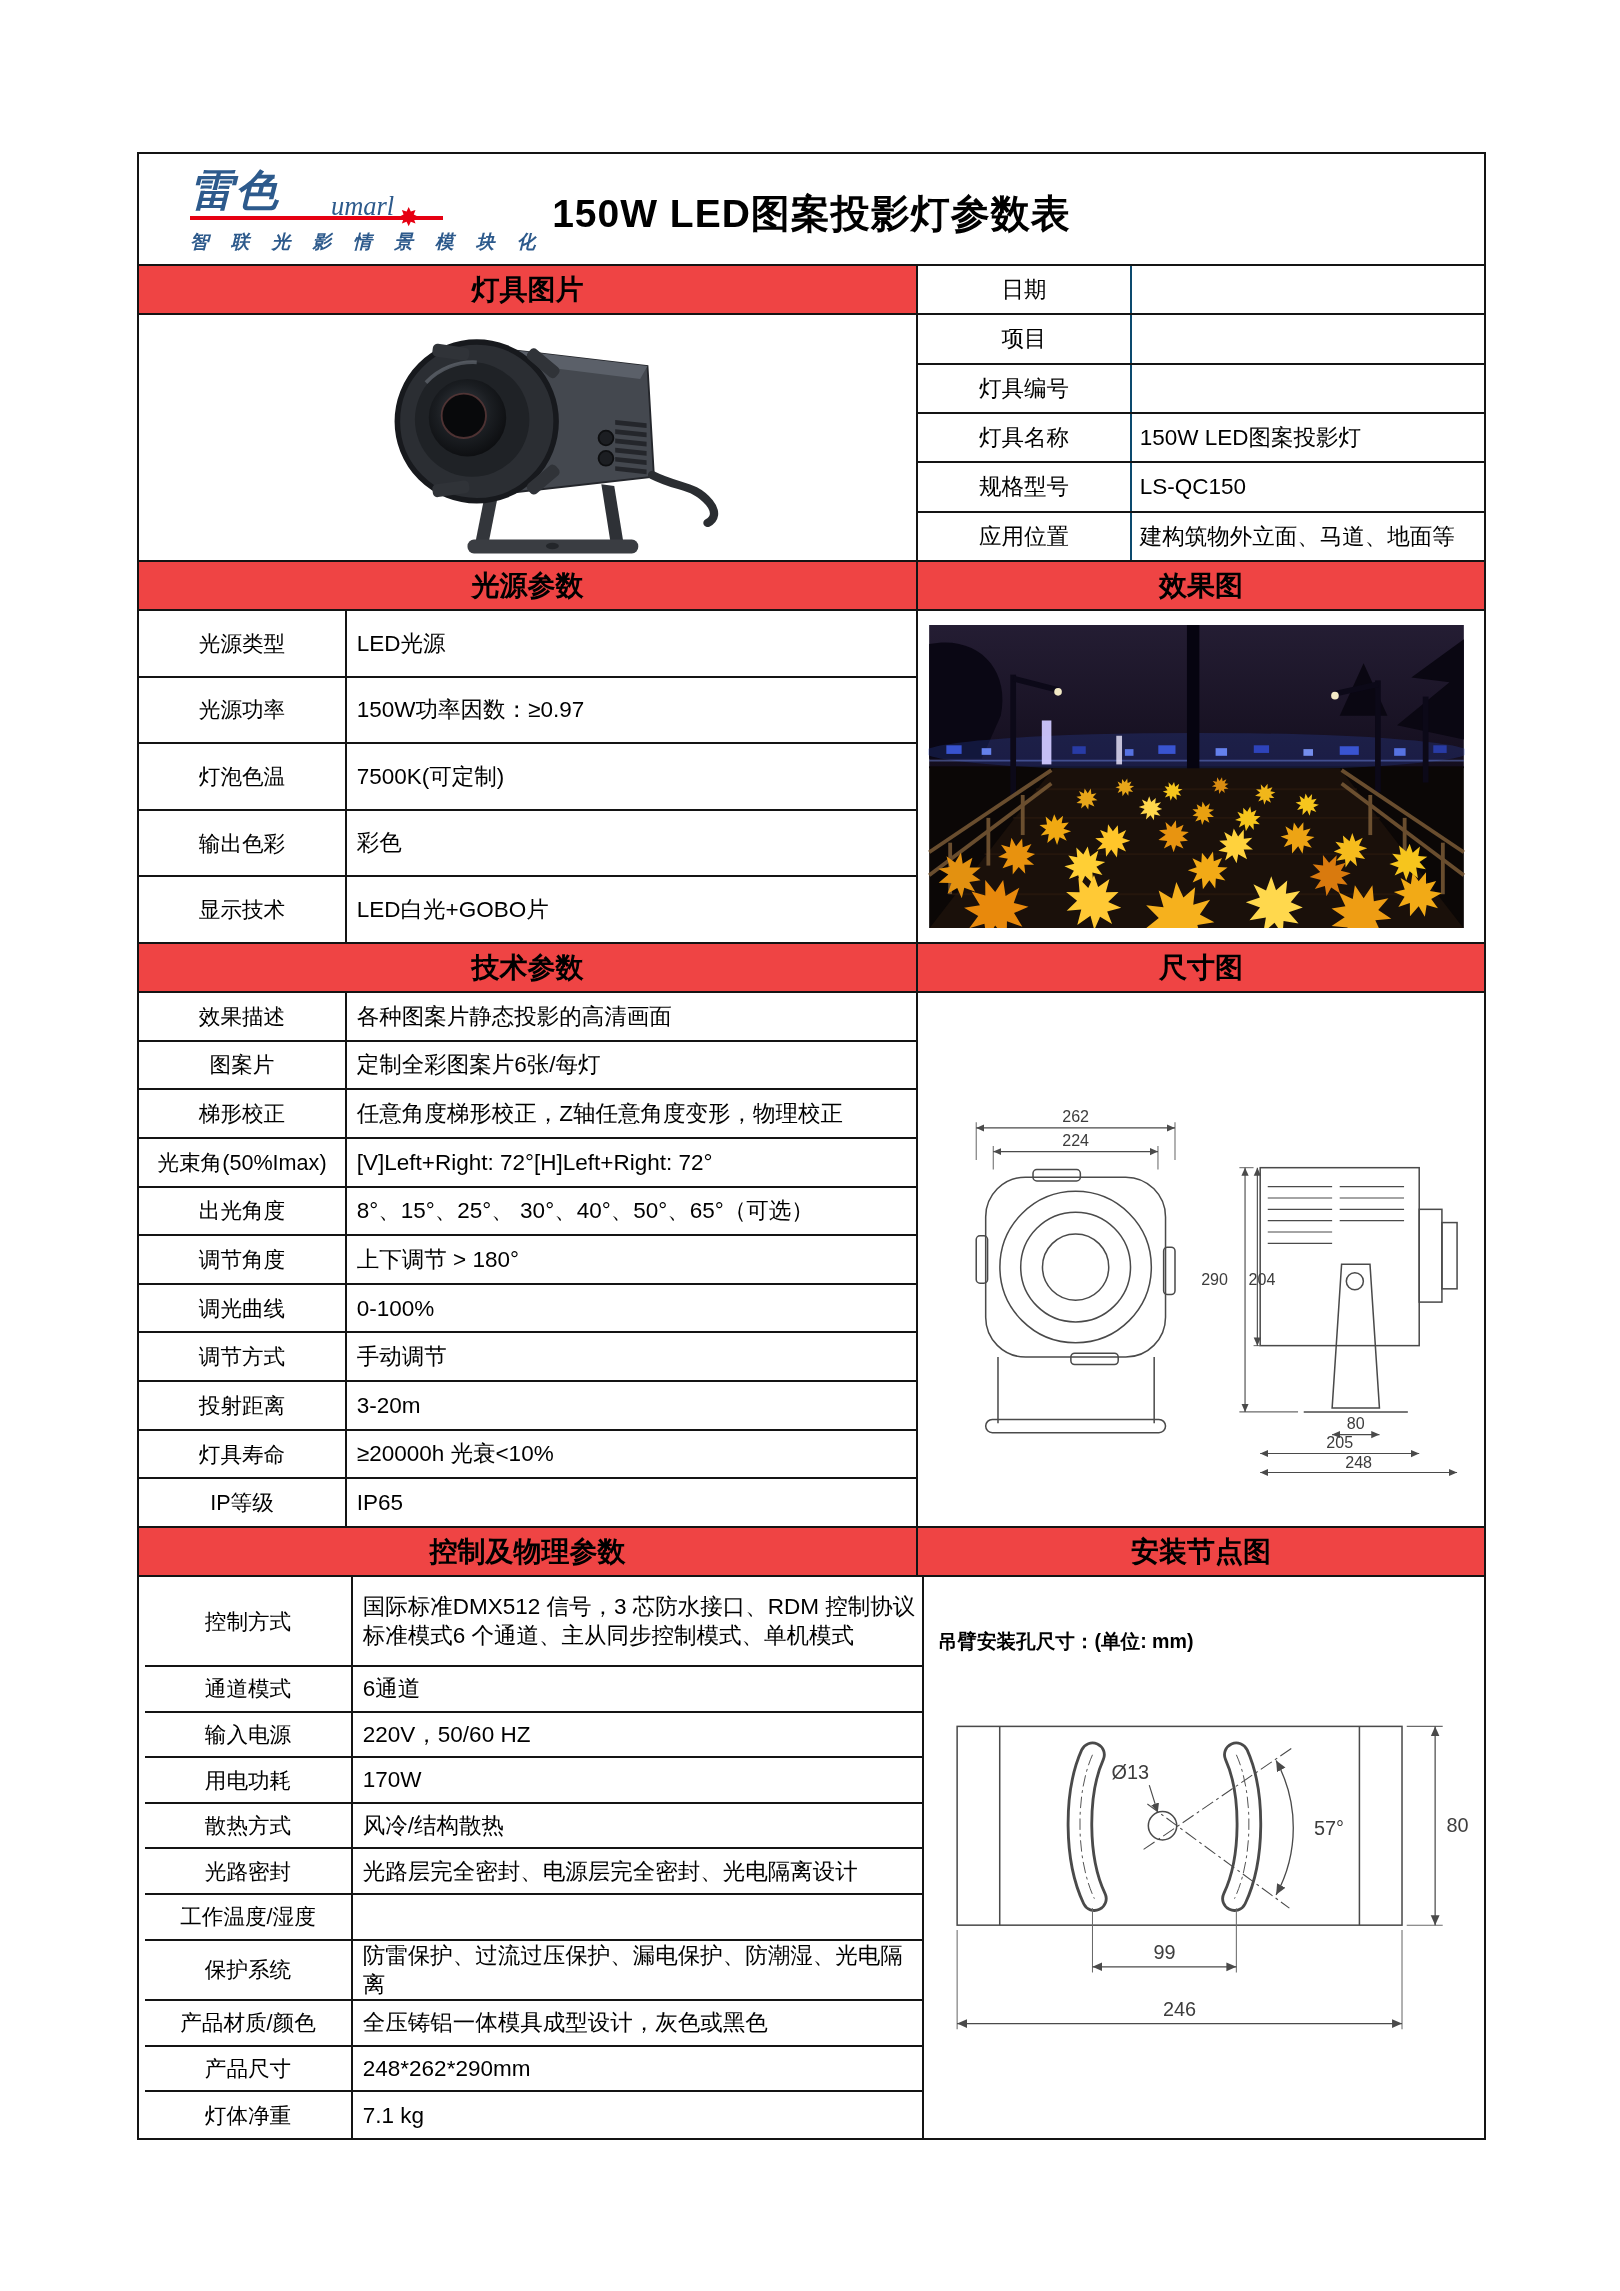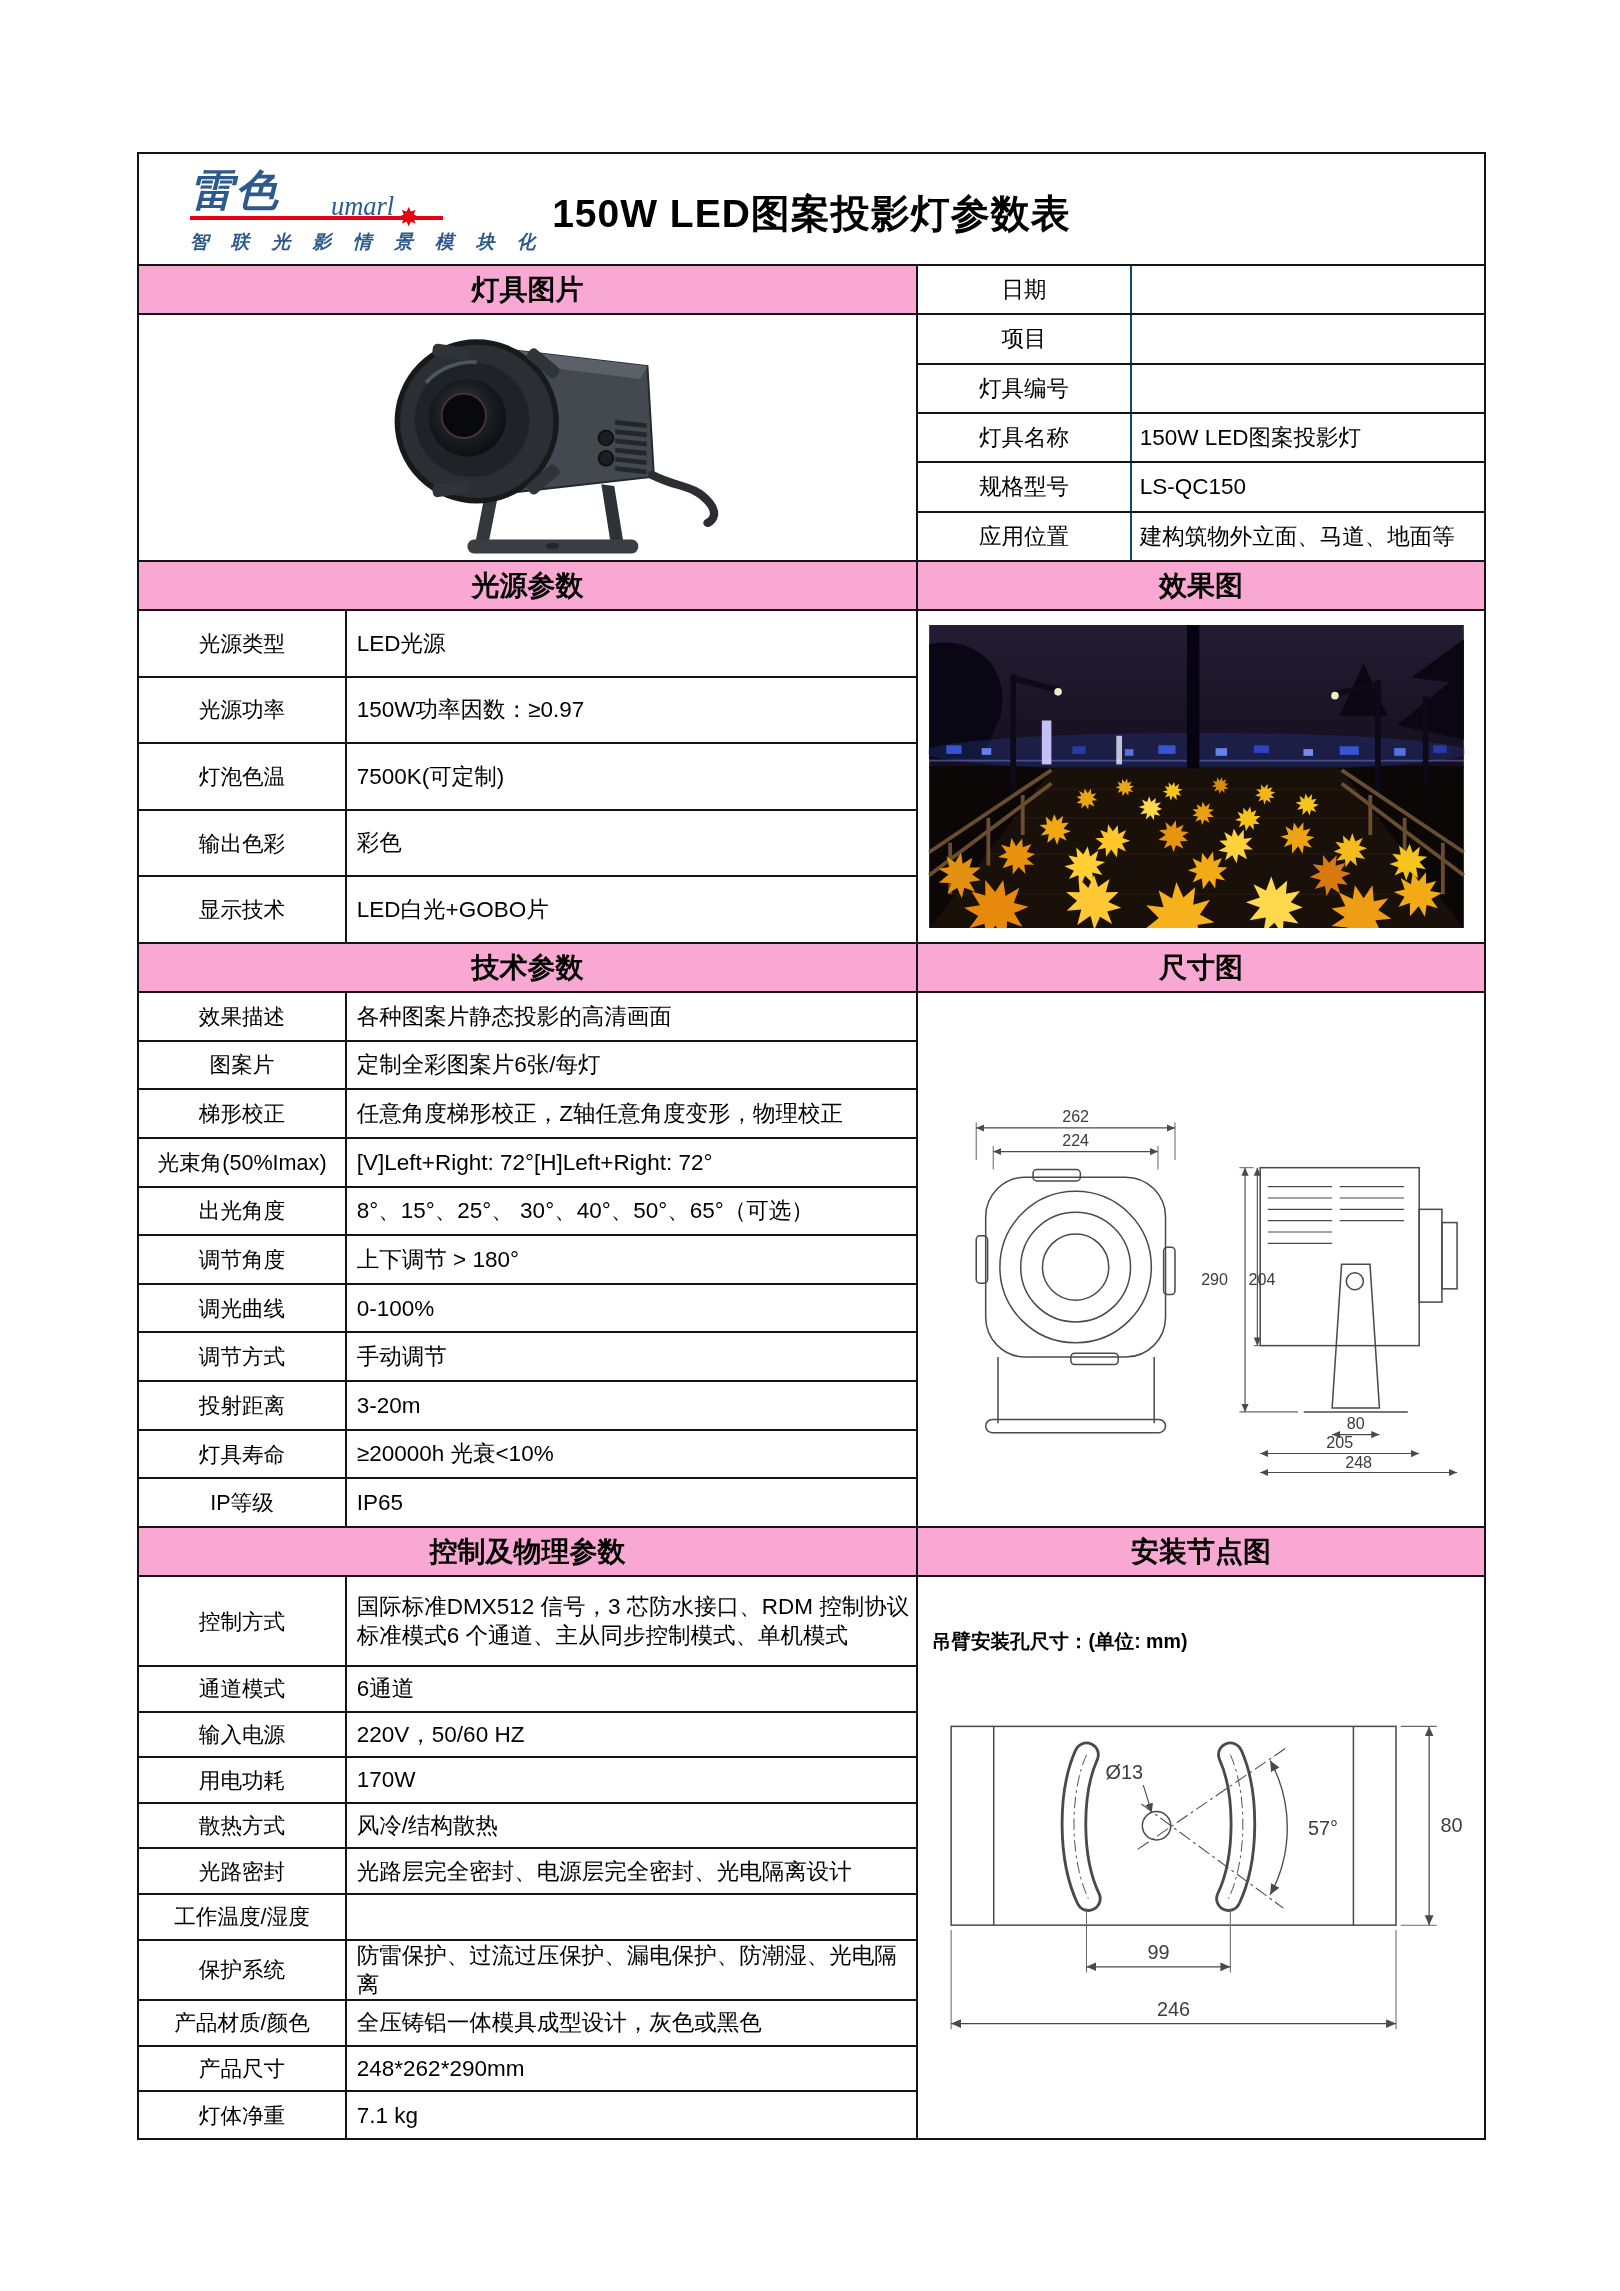--- a/index.html
+++ b/index.html
@@ -17,24 +17,24 @@
   .logo { position: absolute; left: 51px; top: 7.8px; width: 294px; }
   .logo-line1 { display: flex; align-items: flex-end; gap: 3.9px; }
   .logo-cn { font-size: 43px; font-weight: bold; color: #2d5a8c; font-family: Liberation Sans, sans-serif; font-style: italic; letter-spacing: 2px; }
   .logo-en { font-size: 26.5px; color: #2d5a8c; font-family: "Liberation Serif", serif; font-style: italic; transform: translateY(2px); margin-left: 47px; }
   .logo-star { color: #e60012; font-size: 25.5px; line-height: 19.6px; transform: translateY(7.8px); }
   .logo-underline { height: 3.9px; background: #e60012; width: 253px; margin-top: -3.9px; }
   .logo-slogan { margin-top: 8.8px; font-size: 18.6px; font-weight: bold; color: #2d5a8c; letter-spacing: 8.8px; font-family: "Liberation Serif", serif; font-style: italic; white-space: nowrap; }
   .title { position: absolute; left: 0; right: 0; top: 33px; text-align: center; font-size: 39px; font-weight: bold; letter-spacing: 1px; }
   
   .sec { display: flex; border-bottom: 2px solid #141414; }
-  .sec:last-child { border-bottom: none; }
+  .sec:last-child { border-bottom: none; margin-left: 6px; }
   .halfL { width: 779px; border-right: 2px solid #141414; display: flex; flex-direction: column; }
   .halfR { flex: 1; display: flex; flex-direction: column; }
-  .sec-h { background: #f9a8d4; font-weight: bold; font-size: 28px; text-align: right; display: flex; align-items: center; justify-content: center; }
+  .sec-h { background: #ef4444; font-weight: bold; font-size: 28px; text-align: right; display: flex; align-items: center; justify-content: center; }
   .hdr-row { height: 49px; }
   .hdr-row .sec-h { height: 100%; }
   .prow { display: flex; border-bottom: 2px solid #141414; }
   .prow:last-child { border-bottom: none; }
   .plabel { width: 208px; border-right: 2px solid #141414; display: flex; align-items: center; justify-content: center; font-size: 21.6px; text-align: center; padding: 0 3.9px; }
   .pval { flex: 1; display: flex; align-items: center; font-size: 22.5px; padding-left: 9.8px; padding-right: 5.9px; white-space: pre-line; line-height: 1.3; }
   
   .secA { height: 296px; }
   .photo-head { height: 49px; border-bottom: 2px solid #141414; }
   .photo-cell { flex: 1; display: flex; align-items: center; justify-content: center; background: #fff; }

